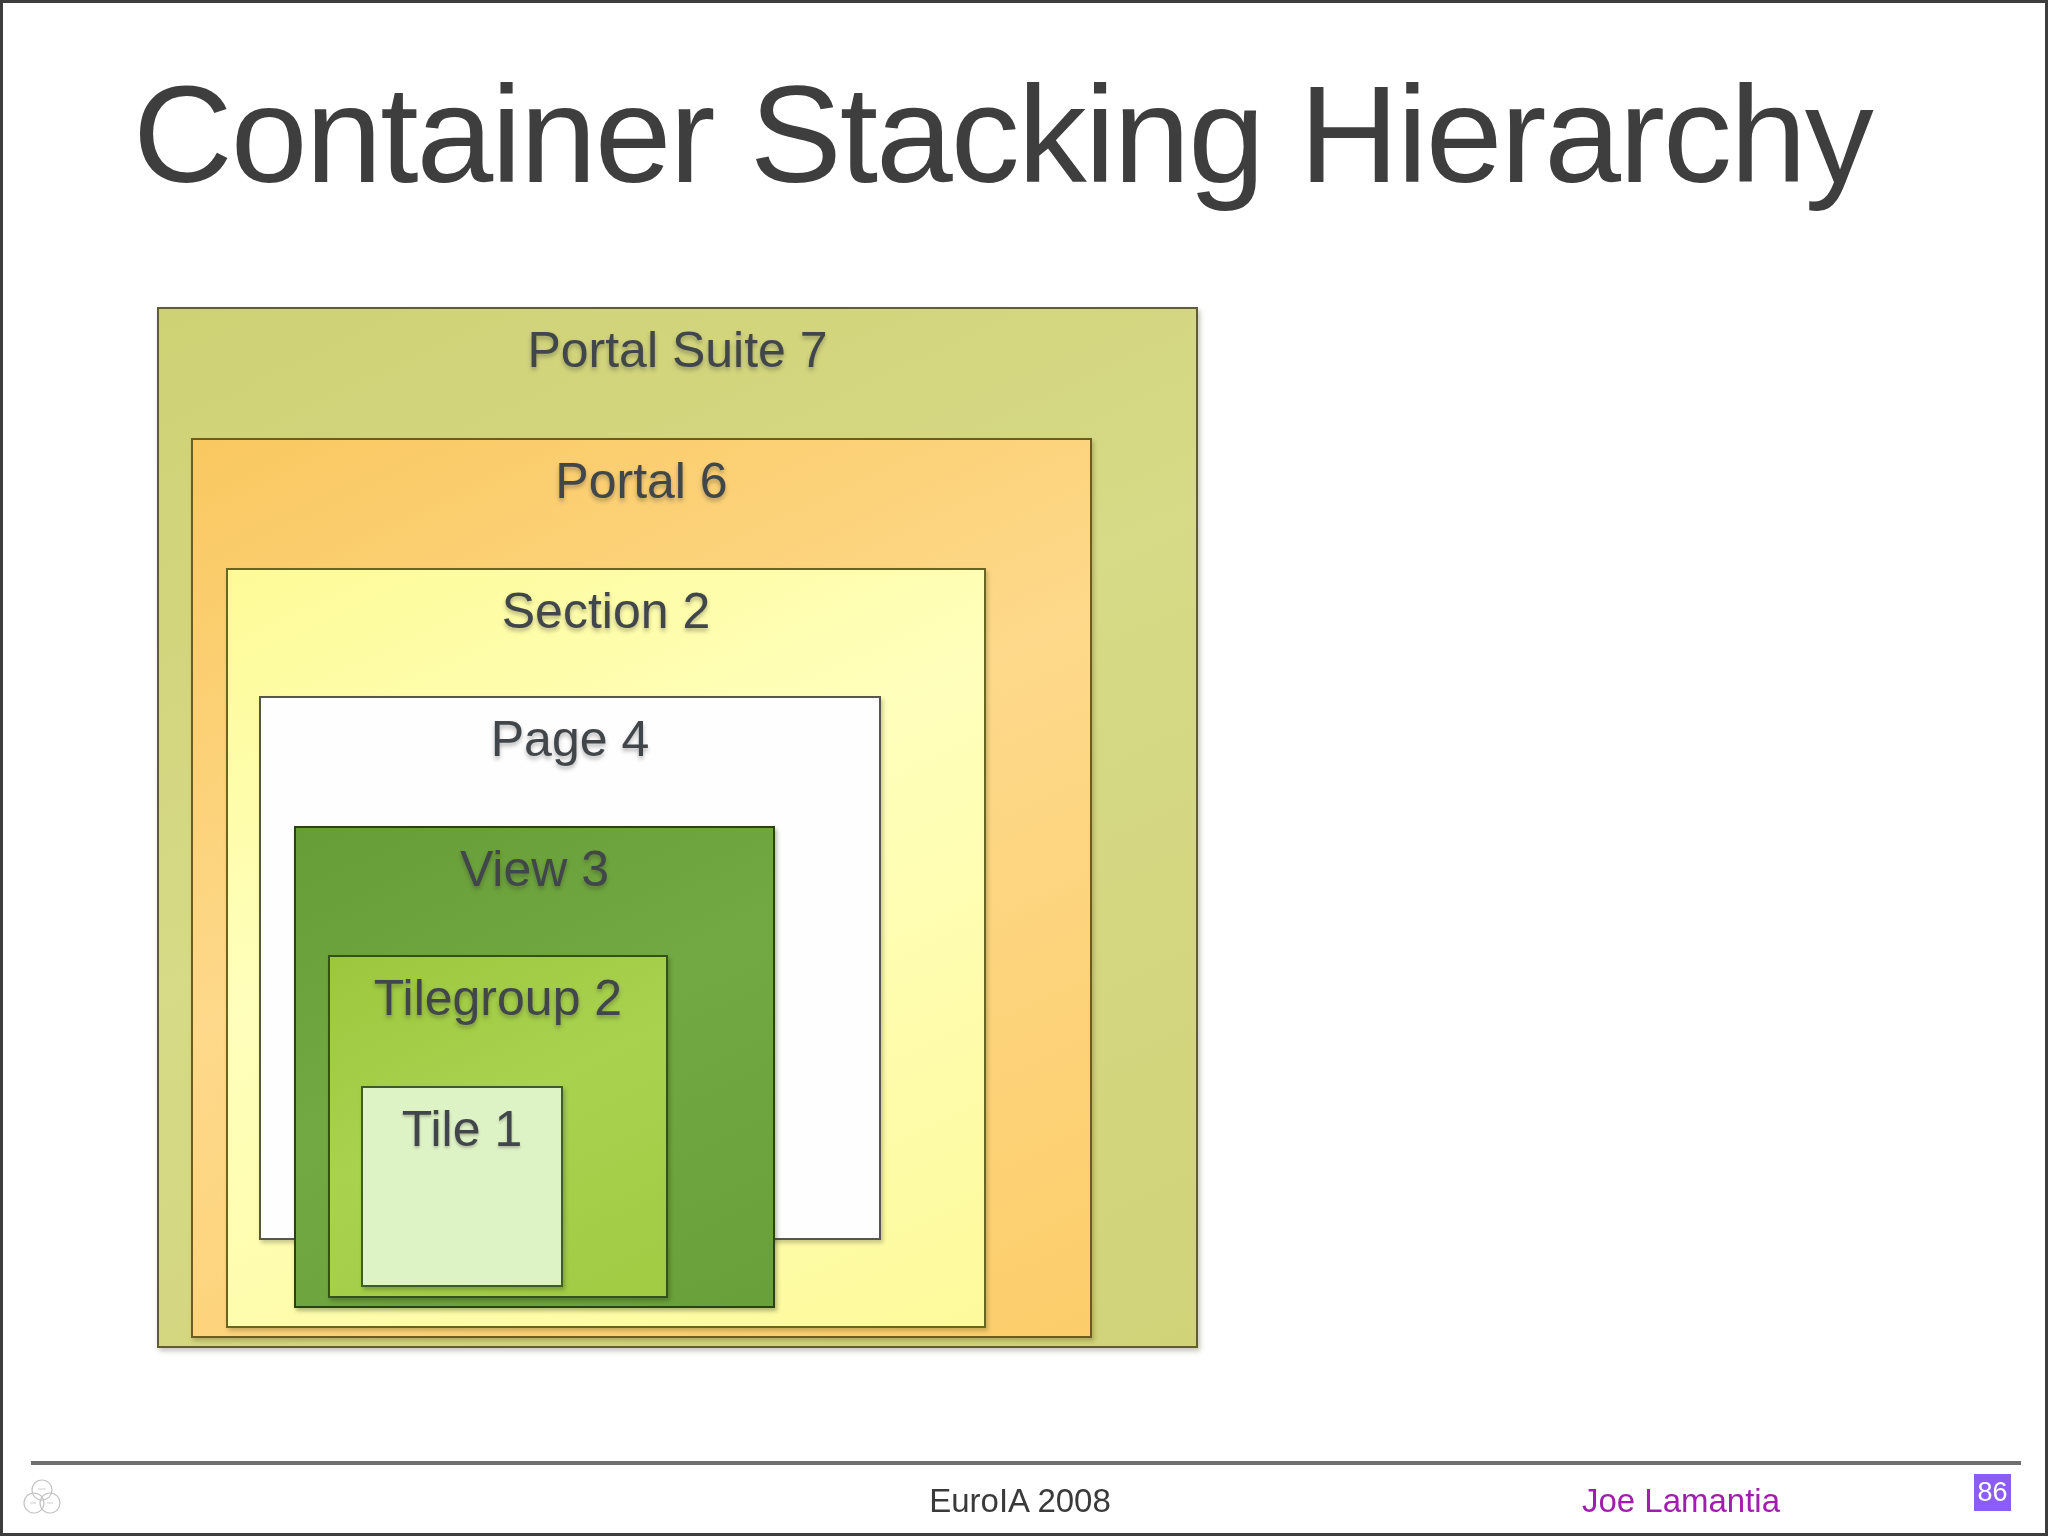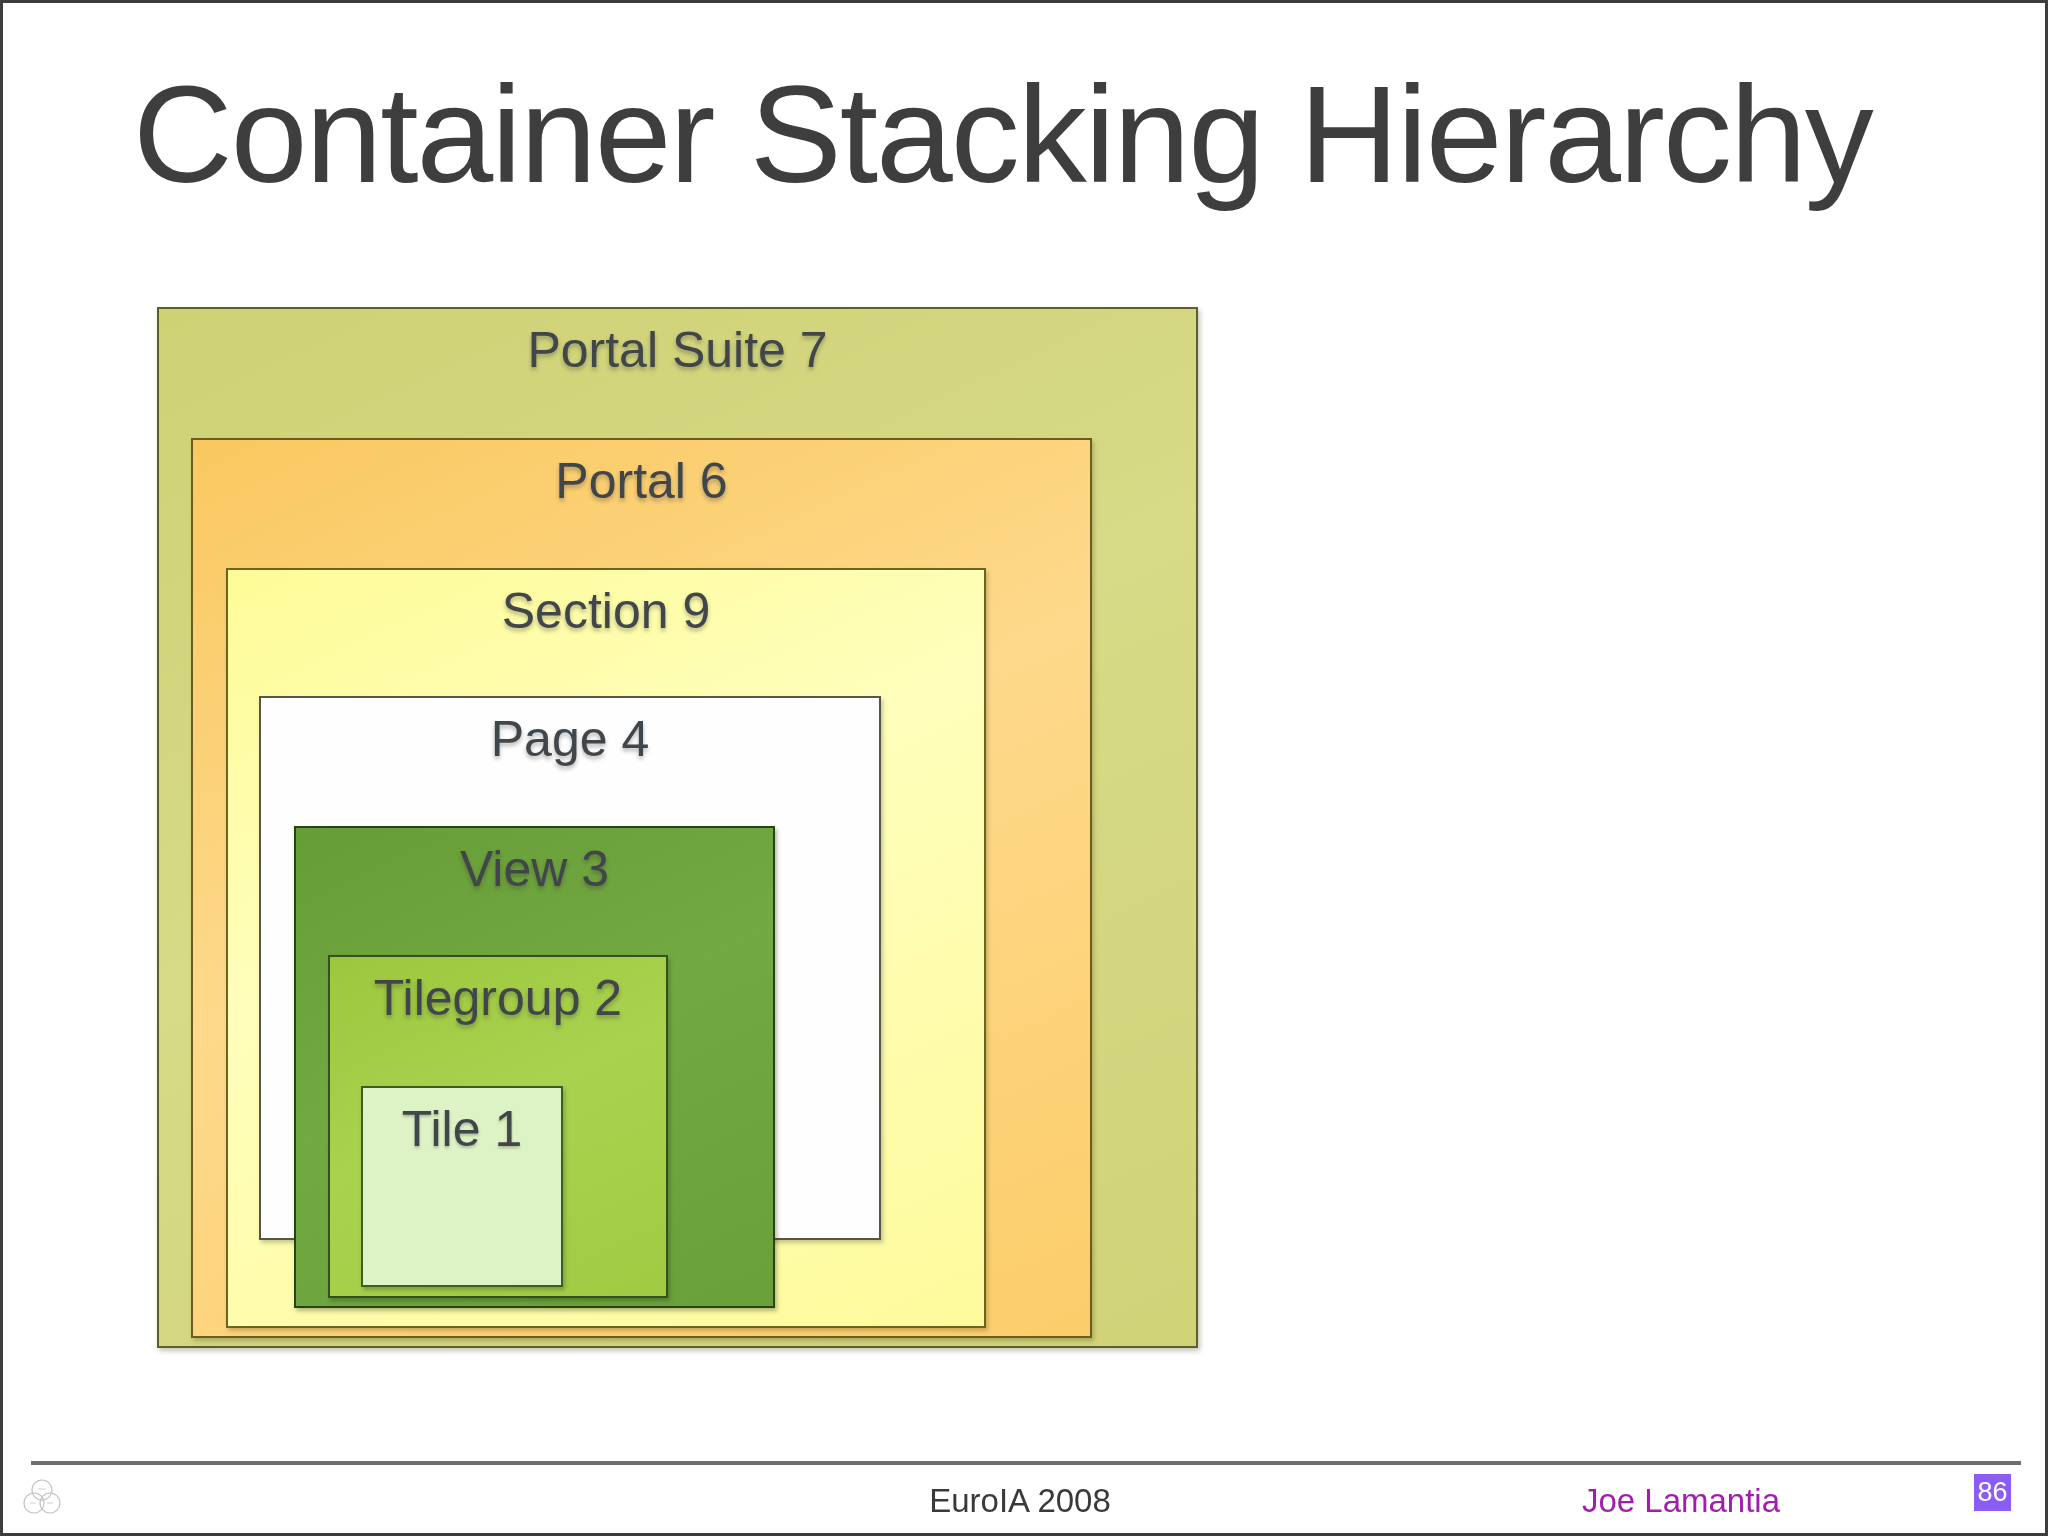--- a/index.html
+++ b/index.html
@@ -119,21 +119,21 @@
 
 <div class="slide">
 
   <h1 class="title">Container Stacking Hierarchy</h1>
 
   <div class="box lv7">
     <div class="label">Portal Suite 7</div>
     <div class="box lv6">
       <div class="label">Portal 6</div>
       <div class="box lv5">
-        <div class="label">Section 9</div>
+        <div class="label">Section 2</div>
         <div class="box lv4">
           <div class="label">Page 4</div>
           <div class="box lv3">
             <div class="label">View 3</div>
             <div class="box lv2">
               <div class="label">Tilegroup 2</div>
               <div class="box lv1">
                 <div class="label">Tile 1</div>
               </div>
             </div>

